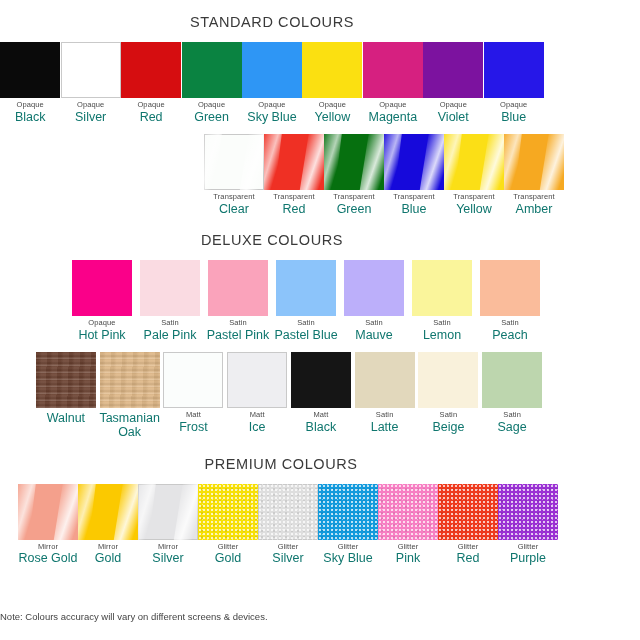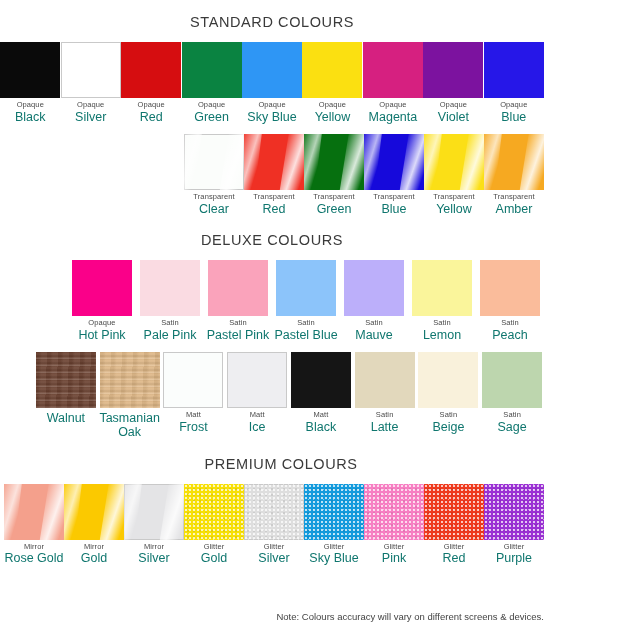--- a/index.html
+++ b/index.html
@@ -22,21 +22,21 @@
     text-align: center;
     font-size: 14.5px;
     letter-spacing: 0.6px;
     color: #3a3a3a;
     font-weight: 400;
     margin: 0;
   }
 
   .row {
     display: flex;
-    justify-content: flex-end;
+    justify-content: flex-start;
     align-items: flex-start;
   }
 
   .cell {
     width: 68px;
     display: flex;
     flex-direction: column;
     align-items: center;
   }
 
@@ -131,21 +131,21 @@
     line-height: 1.15;
     text-align: center;
     white-space: pre-line;
   }
   .cname.nofinish { margin-top: 3px; }
 
   .footnote {
     position: absolute;
     left: 0; right: 0;
     bottom: 18px;
-    text-align: right;
+    text-align: left;
     font-size: 9.5px;
     color: #444;
   }
 </style>
 </head>
 <body>
 
 <div class="sheet">
   <div id="sections-host">
       <div style="padding-top: 14px;">

